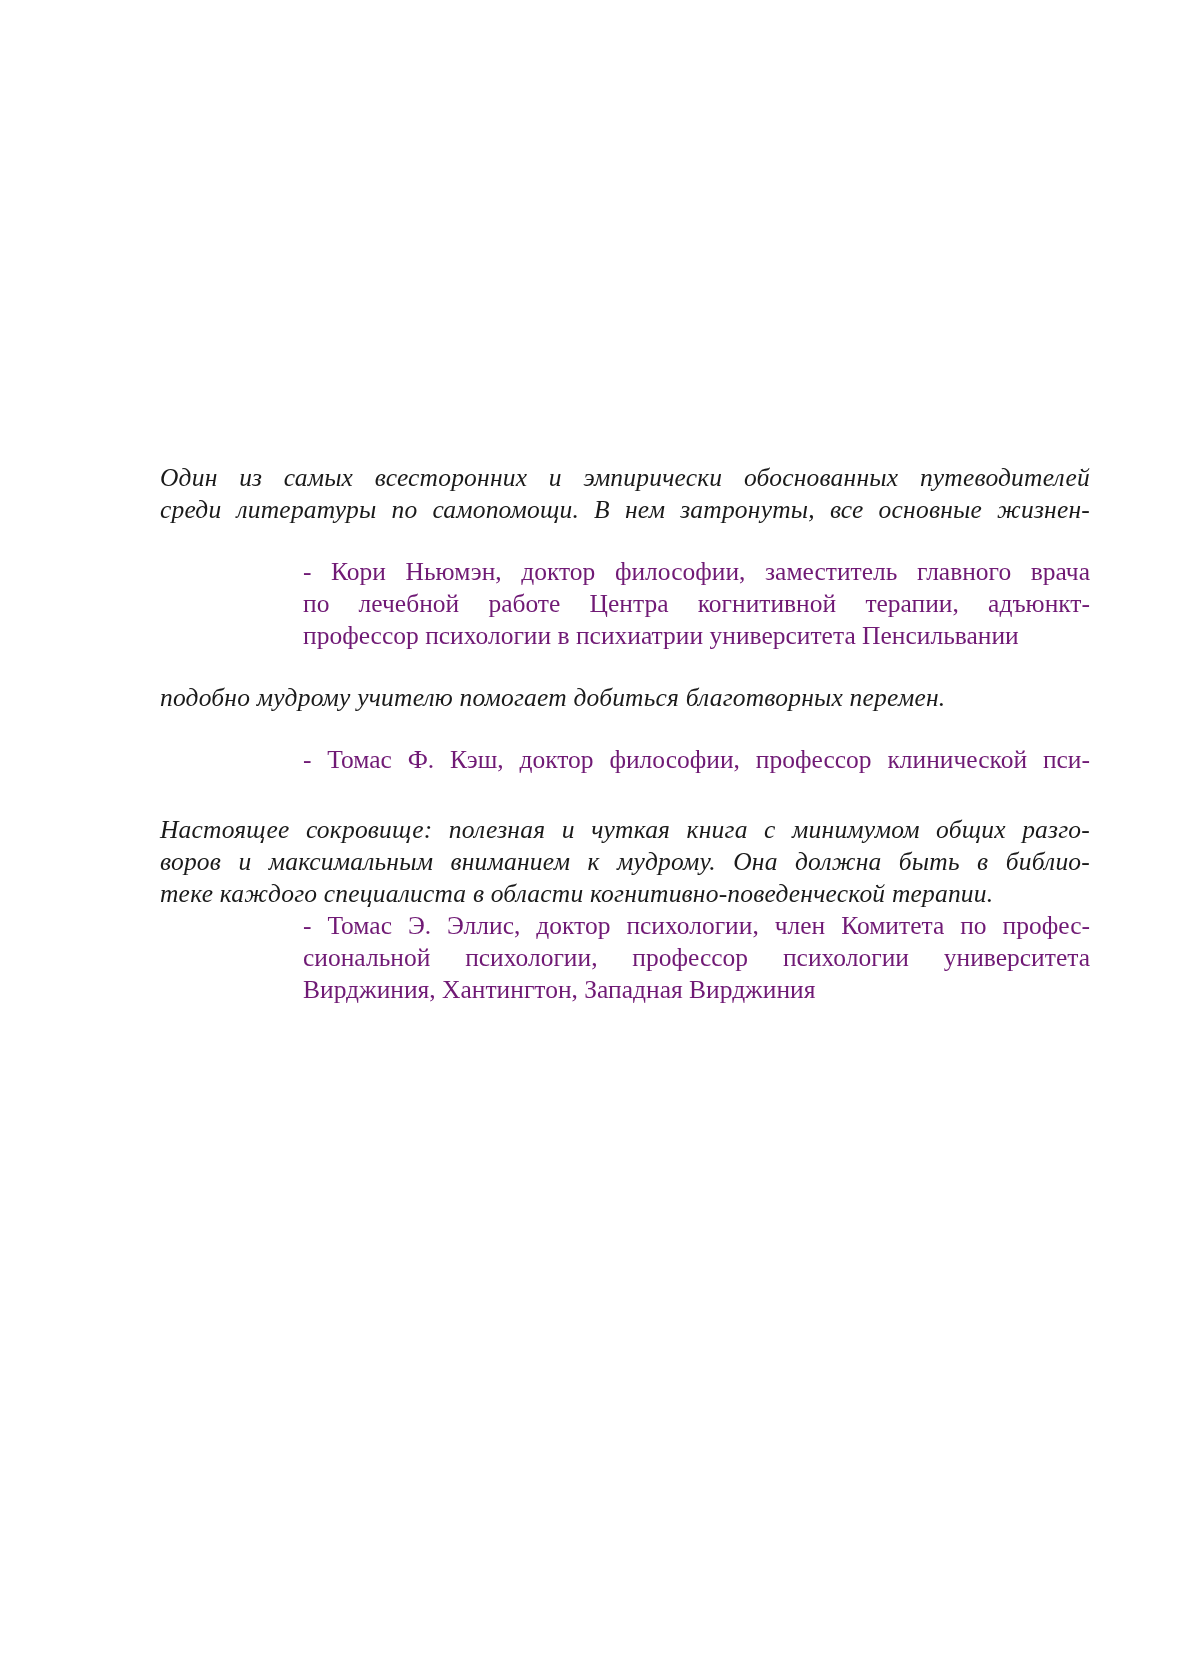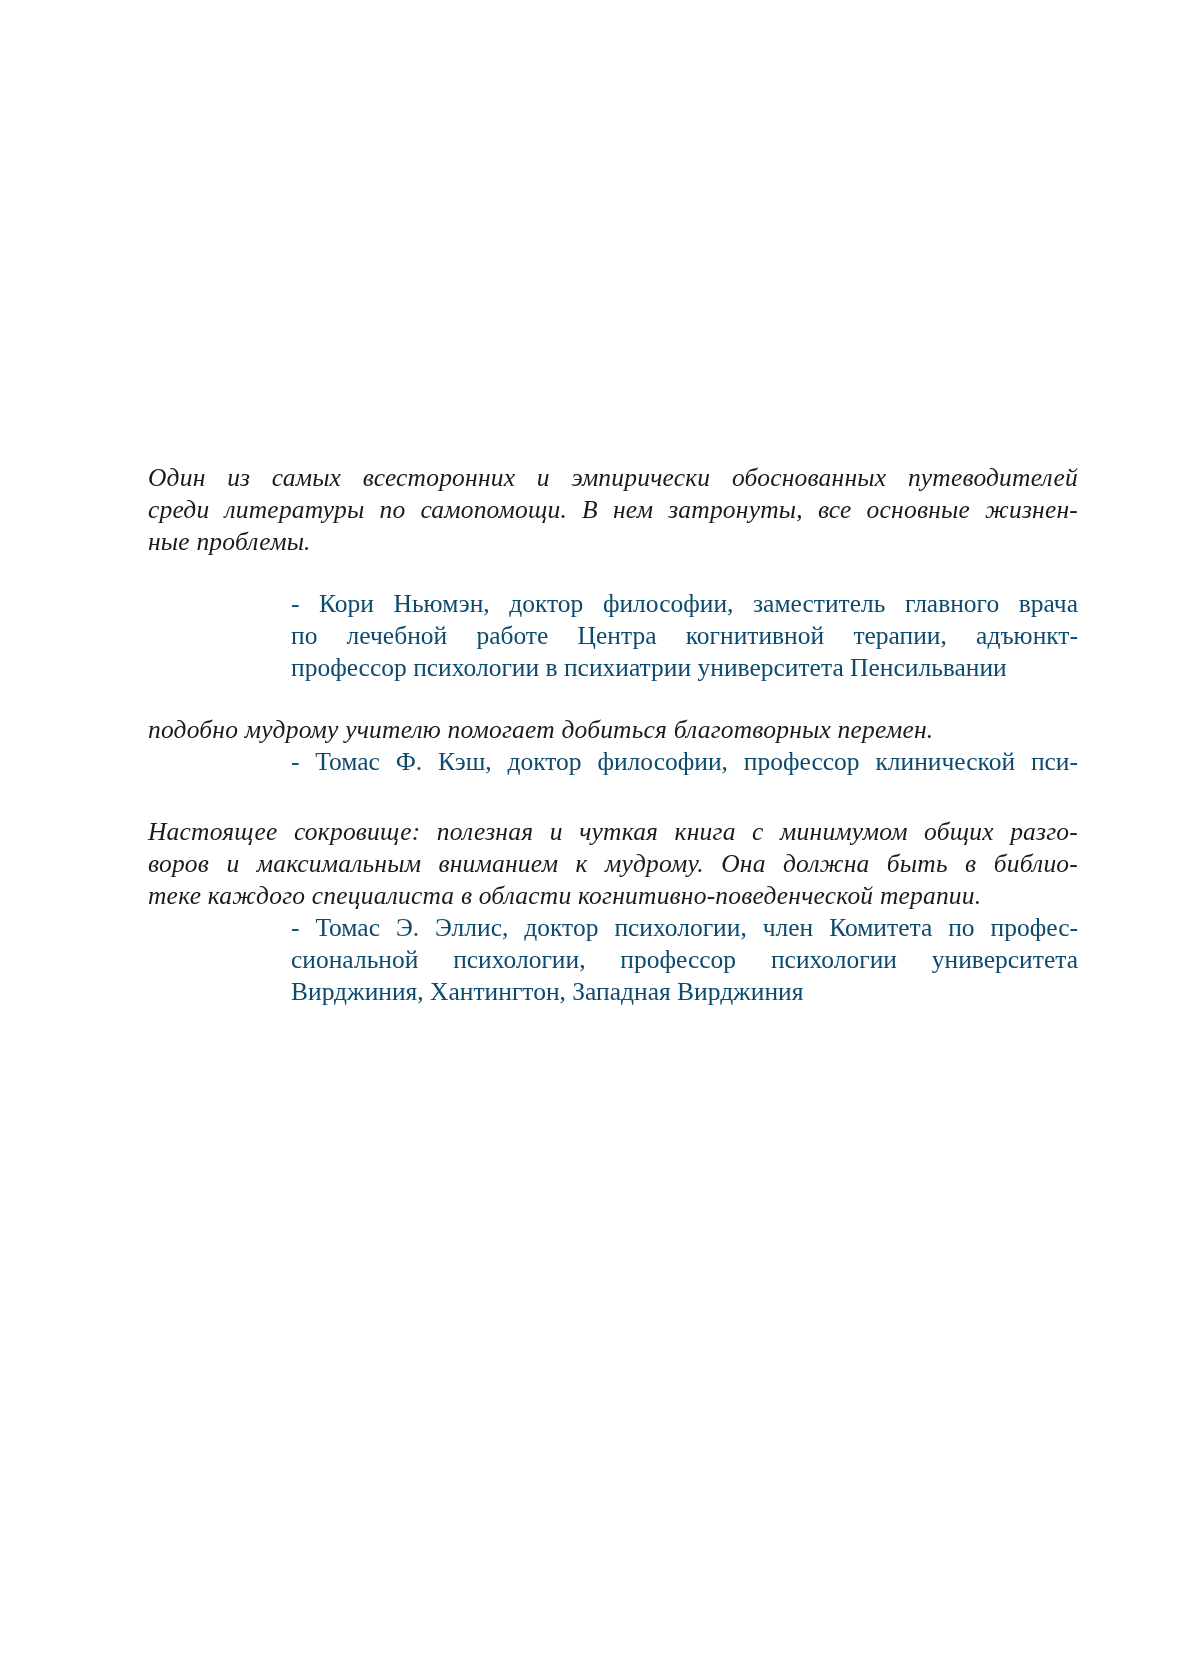--- a/index.html
+++ b/index.html
@@ -10,21 +10,21 @@
     body {
       width: 1181px;
       height: 1654px;
       position: relative;
       overflow: hidden;
       color: #111111;
       font-family: "Liberation Serif", "DejaVu Serif", serif;
     }
     .page {
       position: absolute;
-      left: 148px;
+      left: 160px;
       top: 462px;
       width: 930px;
     }
     .quote {
       font-style: italic;
       font-size: 25.5px;
       line-height: 32px;
       text-align: justify;
       margin: 0;
       color: #1a1a1a;
@@ -35,46 +35,45 @@
       text-align: justify;
       text-align-last: justify;
     }
     .quote .line.last {
       text-align-last: left;
     }
     .attribution {
       margin-left: 143px;
       font-size: 25.5px;
       line-height: 32px;
-      color: #0c4a6e;
+      color: #701a75;
     }
     .attribution .line {
       display: block;
       text-align: justify;
       text-align-last: justify;
       white-space: nowrap;
     }
     .attribution .line.last {
       text-align-last: left;
     }
     .block1-attr { margin-top: 30px; }
     .block2-quote { margin-top: 30px; }
-    .block2-attr { }
+    .block2-attr { margin-top: 30px; }
     .block3-quote { margin-top: 38px; }
     .block3-attr { margin-top: 0px; }
   </style>
 </head>
 <body>
 
 <div class="page">
 
   <p class="quote">
     <span class="line">Один из самых всесторонних и эмпирически обоснованных путеводителей</span>
     <span class="line">среди литературы по самопомощи. В нем затронуты, все основные жизнен-</span>
-    <span class="line last">ные проблемы.</span>
   </p>
   <div class="attribution block1-attr">
     <span class="line">- Кори Ньюмэн, доктор философии, заместитель главного врача</span>
     <span class="line">по лечебной работе Центра когнитивной терапии, адъюнкт-</span>
     <span class="line last">профессор психологии в психиатрии университета Пенсильвании</span>
   </div>
 
   <p class="quote block2-quote">
     <span class="line last">подобно мудрому учителю помогает добиться благотворных перемен.</span>
   </p>

